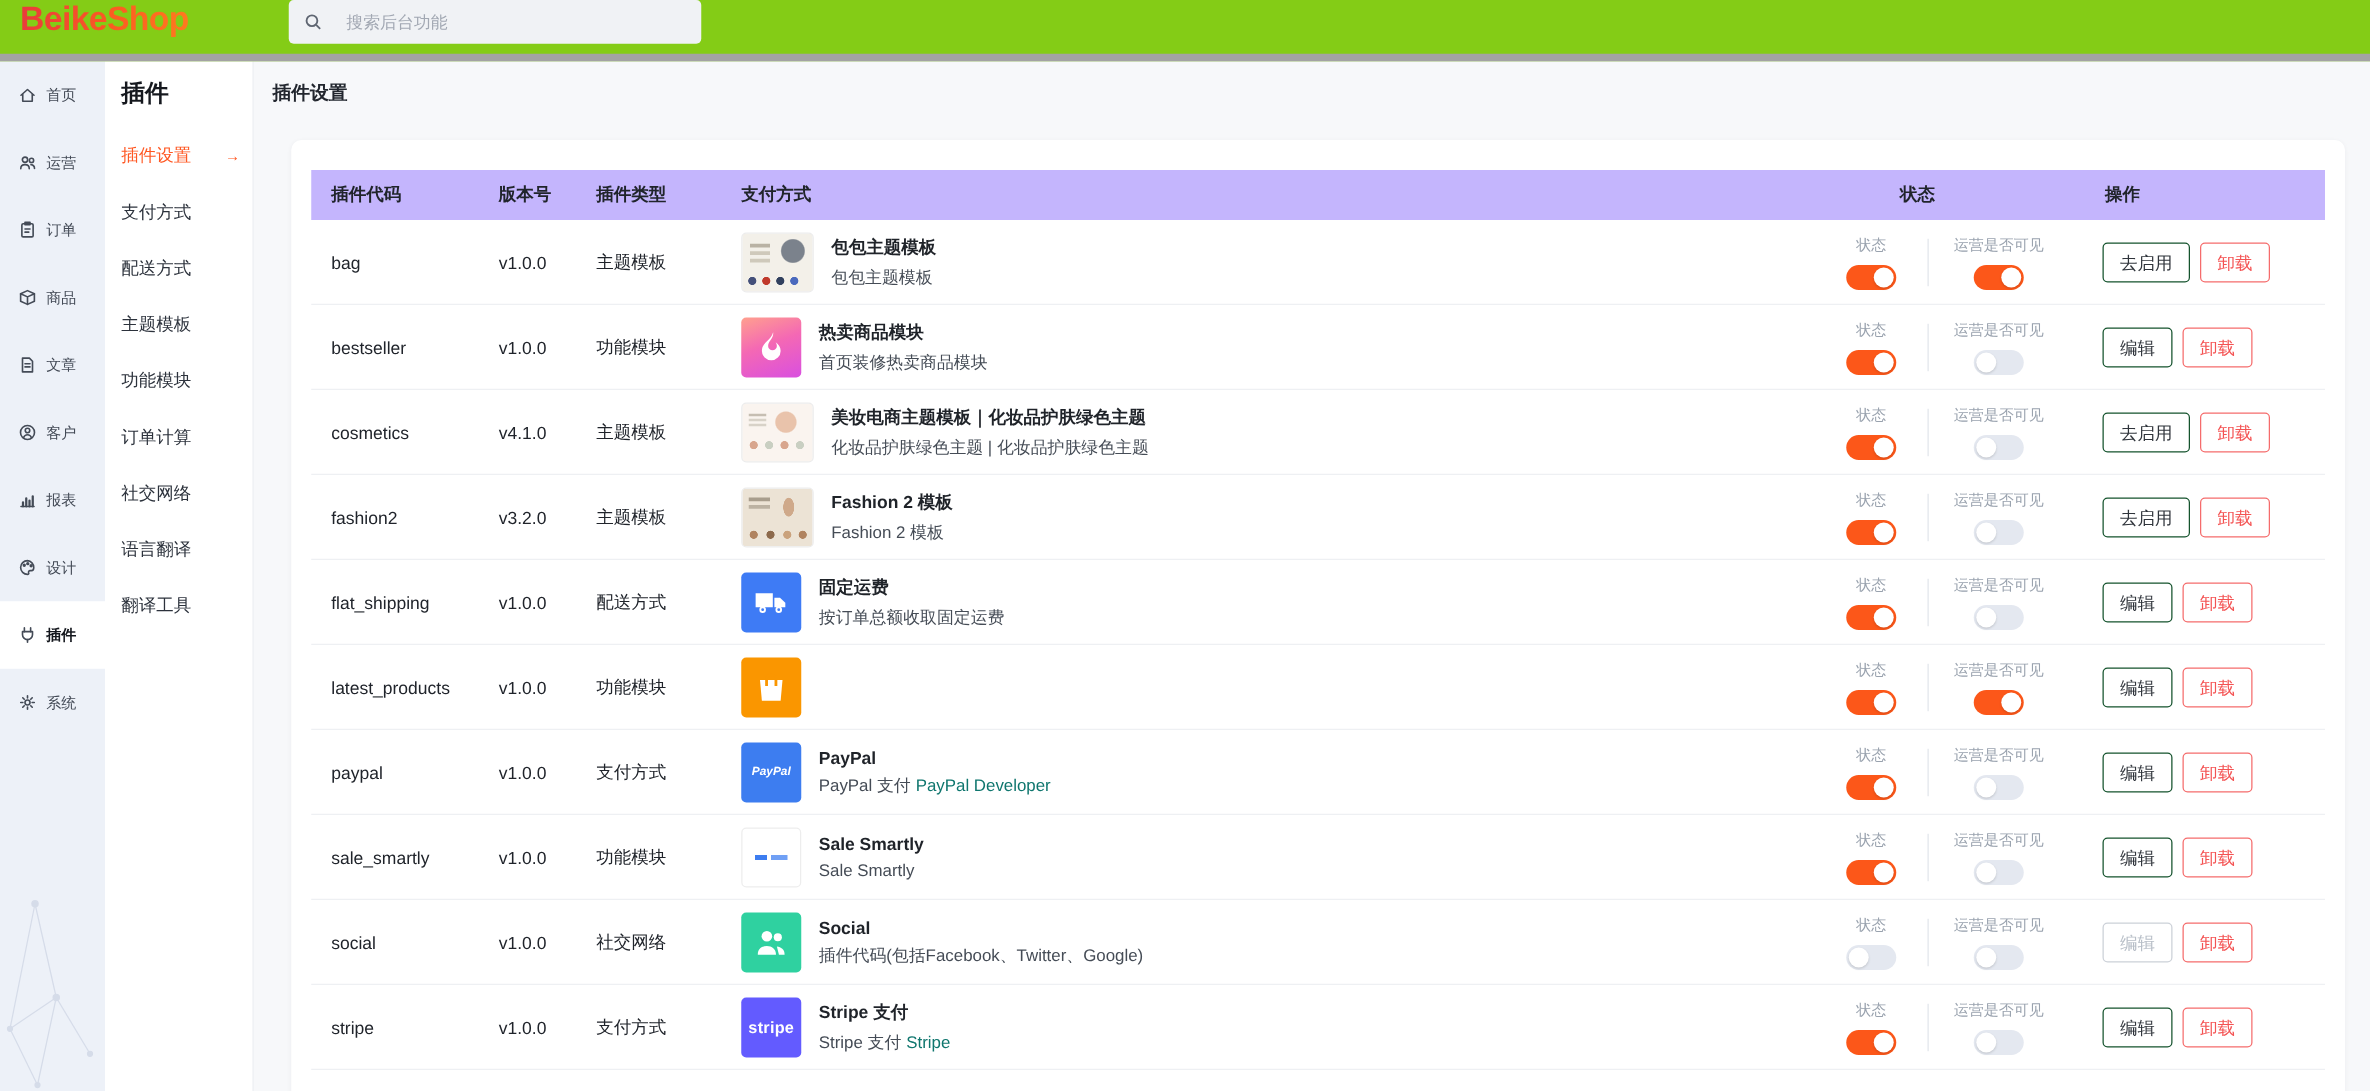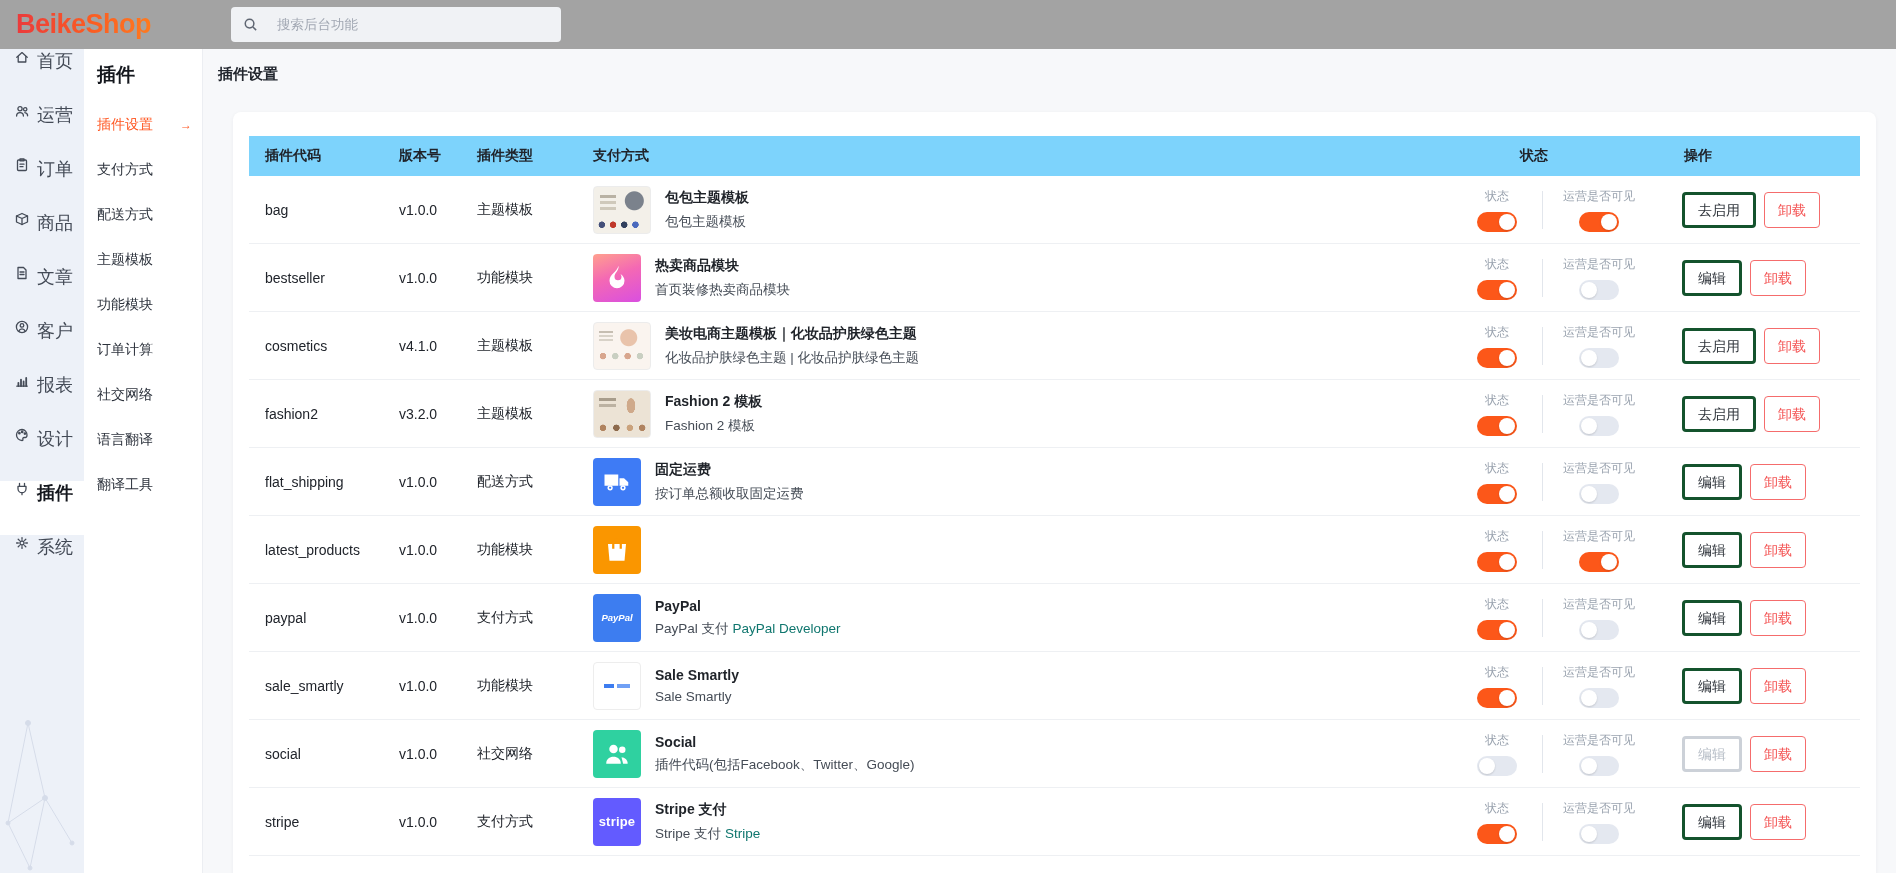--- a/index.html
+++ b/index.html
@@ -1,43 +1,43 @@
 <!DOCTYPE html>
 <html><head>
 <meta charset="utf-8">
 <style>
   * { margin:0; padding:0; box-sizing:border-box; }
   html,body { width:1896px; height:873px; overflow:hidden; }
   body { font-family:"Liberation Sans","DejaVu Sans",sans-serif; background:#f7f8fa; color:#20242b; position:relative; }
 
   
-  .topbar { position:absolute; top:0; left:0; right:0; height:49px; background:#a3a3a3;
-            border-bottom:1px solid #a3a3a3; display:flex; align-items:center; z-index:20; }
+  .topbar { position:absolute; top:0; left:0; right:0; height:49px; background:#84cc16;
+            border-bottom:6px solid #a3a3a3; display:flex; align-items:flex-start; z-index:20; }
   .logo { margin-left:16px; font-size:27px; font-weight:bold; letter-spacing:-0.5px;
           background:linear-gradient(90deg,#ea3a3c 0%,#fb5c22 55%,#ff7a1f 100%);
           -webkit-background-clip:text; background-clip:text; color:transparent; cursor:pointer; }
   .search { margin-left:80px; width:330px; height:35px; background:#f0f2f5; border-radius:4px;
             display:flex; align-items:center; padding:0 12px; gap:19px; }
   .search input { border:none; outline:none; background:transparent; font-size:13.5px; color:#333; width:100%; }
   .search input::placeholder { color:#a2a8b3; }
   .search-icon { width:15px; height:15px; flex:none; display:flex; }
   .top-right { margin-left:auto; display:flex; align-items:center; height:100%; }
   .lang { display:flex; align-items:center; gap:5px; font-size:13.5px; color:#303541; margin-right:15px; cursor:pointer; }
   .caret { width:0; height:0; border:4px solid transparent; border-top-color:#8a919c; margin-top:4px; }
   .user-badge { height:100%; background:#fcefdd; display:flex; align-items:center; justify-content:center;
                 gap:5px; padding:0 10px 0 12px; min-width:45px; font-size:13px; font-weight:bold; color:#2b2f38; cursor:pointer; }
   .user-badge .caret { border-top-color:#4b505a; }
 
   
   .layout { position:absolute; top:49px; left:0; right:0; bottom:0; display:flex; }
 
   
   .primary-sidebar { width:84px; background:#edf1f8; flex:none; position:relative; overflow:hidden; }
-  .nav-item { height:54px; display:flex; align-items:flex-start; padding-left:14px; gap:7px;
-              font-size:18px; color:#434a56; cursor:pointer; }
+  .nav-item { height:54px; display:flex; align-items:center; padding-left:14px; gap:7px;
+              font-size:12px; color:#434a56; cursor:pointer; }
   .nav-item.active { background:#fff; color:#14171d; font-weight:bold; }
   .nav-icon { width:16px; height:16px; flex:none; display:flex; }
   .nav-icon svg { width:16px; height:16px; }
   .constellation { position:absolute; left:0; bottom:0; opacity:.55; }
 
   
   .secondary-sidebar { width:119px; background:#fff; border-right:1px solid #eceef2; flex:none; padding-top:13px; }
   .submenu-title { font-size:19px; font-weight:bold; color:#15181e; padding-left:13px; }
   .submenu-list { margin-top:14px; }
   .submenu-item { height:45px; display:flex; align-items:center; padding:0 10px 0 13px;
@@ -46,21 +46,21 @@
   .submenu-item.active::after { content:"\2192"; margin-left:auto; font-size:12px; color:#ff5722; }
 
   
   .main { flex:1; min-width:0; }
   .page-title { margin:16px 0 0 15px; font-size:15px; font-weight:bold; color:#22262e; }
   .card { margin:28px 20px 0 30px; background:#fff; border-radius:8px;
           box-shadow:0 1px 4px rgba(30,40,60,.05); padding:24px 16px 16px 16px; height:800px; }
 
   
   .thead, .trow { display:grid; grid-template-columns:150px 78px 116px 1fr 232px 178px; align-items:center; }
-  .thead { background:#7dd3fc; height:40px; font-weight:bold; font-size:14px; color:#20242b; }
+  .thead { background:#c4b5fd; height:40px; font-weight:bold; font-size:14px; color:#20242b; }
   .thead .cell.code, .trow .cell.code { padding-left:16px; }
   .thead .cell.status { padding-left:70px; }
   .thead .cell.actions { padding-left:2px; }
   .trow { height:68px; border-bottom:1px solid #eef0f3; font-size:14px; }
   .cell.desc { display:flex; align-items:center; gap:14px; min-width:0; }
   .desc-title { font-weight:bold; font-size:14px; color:#1f2329; }
   .desc-sub { margin-top:6px; font-size:13.5px; color:#454c56; }
   .desc-link { color:#0f766e; text-decoration:none; cursor:pointer; margin-left:4px; }
 
   
@@ -113,21 +113,21 @@
   .switch { width:40px; height:20px; border-radius:10px; background:#e4e8f0; position:relative; cursor:pointer; flex:none; }
   .switch .knob { position:absolute; top:2px; left:2px; width:16px; height:16px; border-radius:50%; background:#fff;
                   box-shadow:0 1px 2px rgba(0,0,0,.15); }
   .switch.on { background:#fc5719; }
   .switch.on .knob { left:auto; right:2px; }
 
   
   .cell.actions { display:flex; gap:8px; }
   .btn { background:#fff; border-radius:4px; font-size:14px; padding:8px 13px; cursor:pointer;
          font-family:inherit; line-height:1; }
-  .btn--default { border:3px solid #14532d; color:#2f343b; }
+  .btn--default { border:1px solid #14532d; color:#2f343b; }
   .btn--danger { border:1px solid #f56c6c; color:#f45454; }
   .btn--disabled { border-color:#ccd1d8; color:#b7bec7; cursor:default; }
 </style>
 </head>
 <body>
 
 <div class="topbar">
   <div class="logo">BeikeShop</div>
   <div class="search">
     <span class="search-icon">

